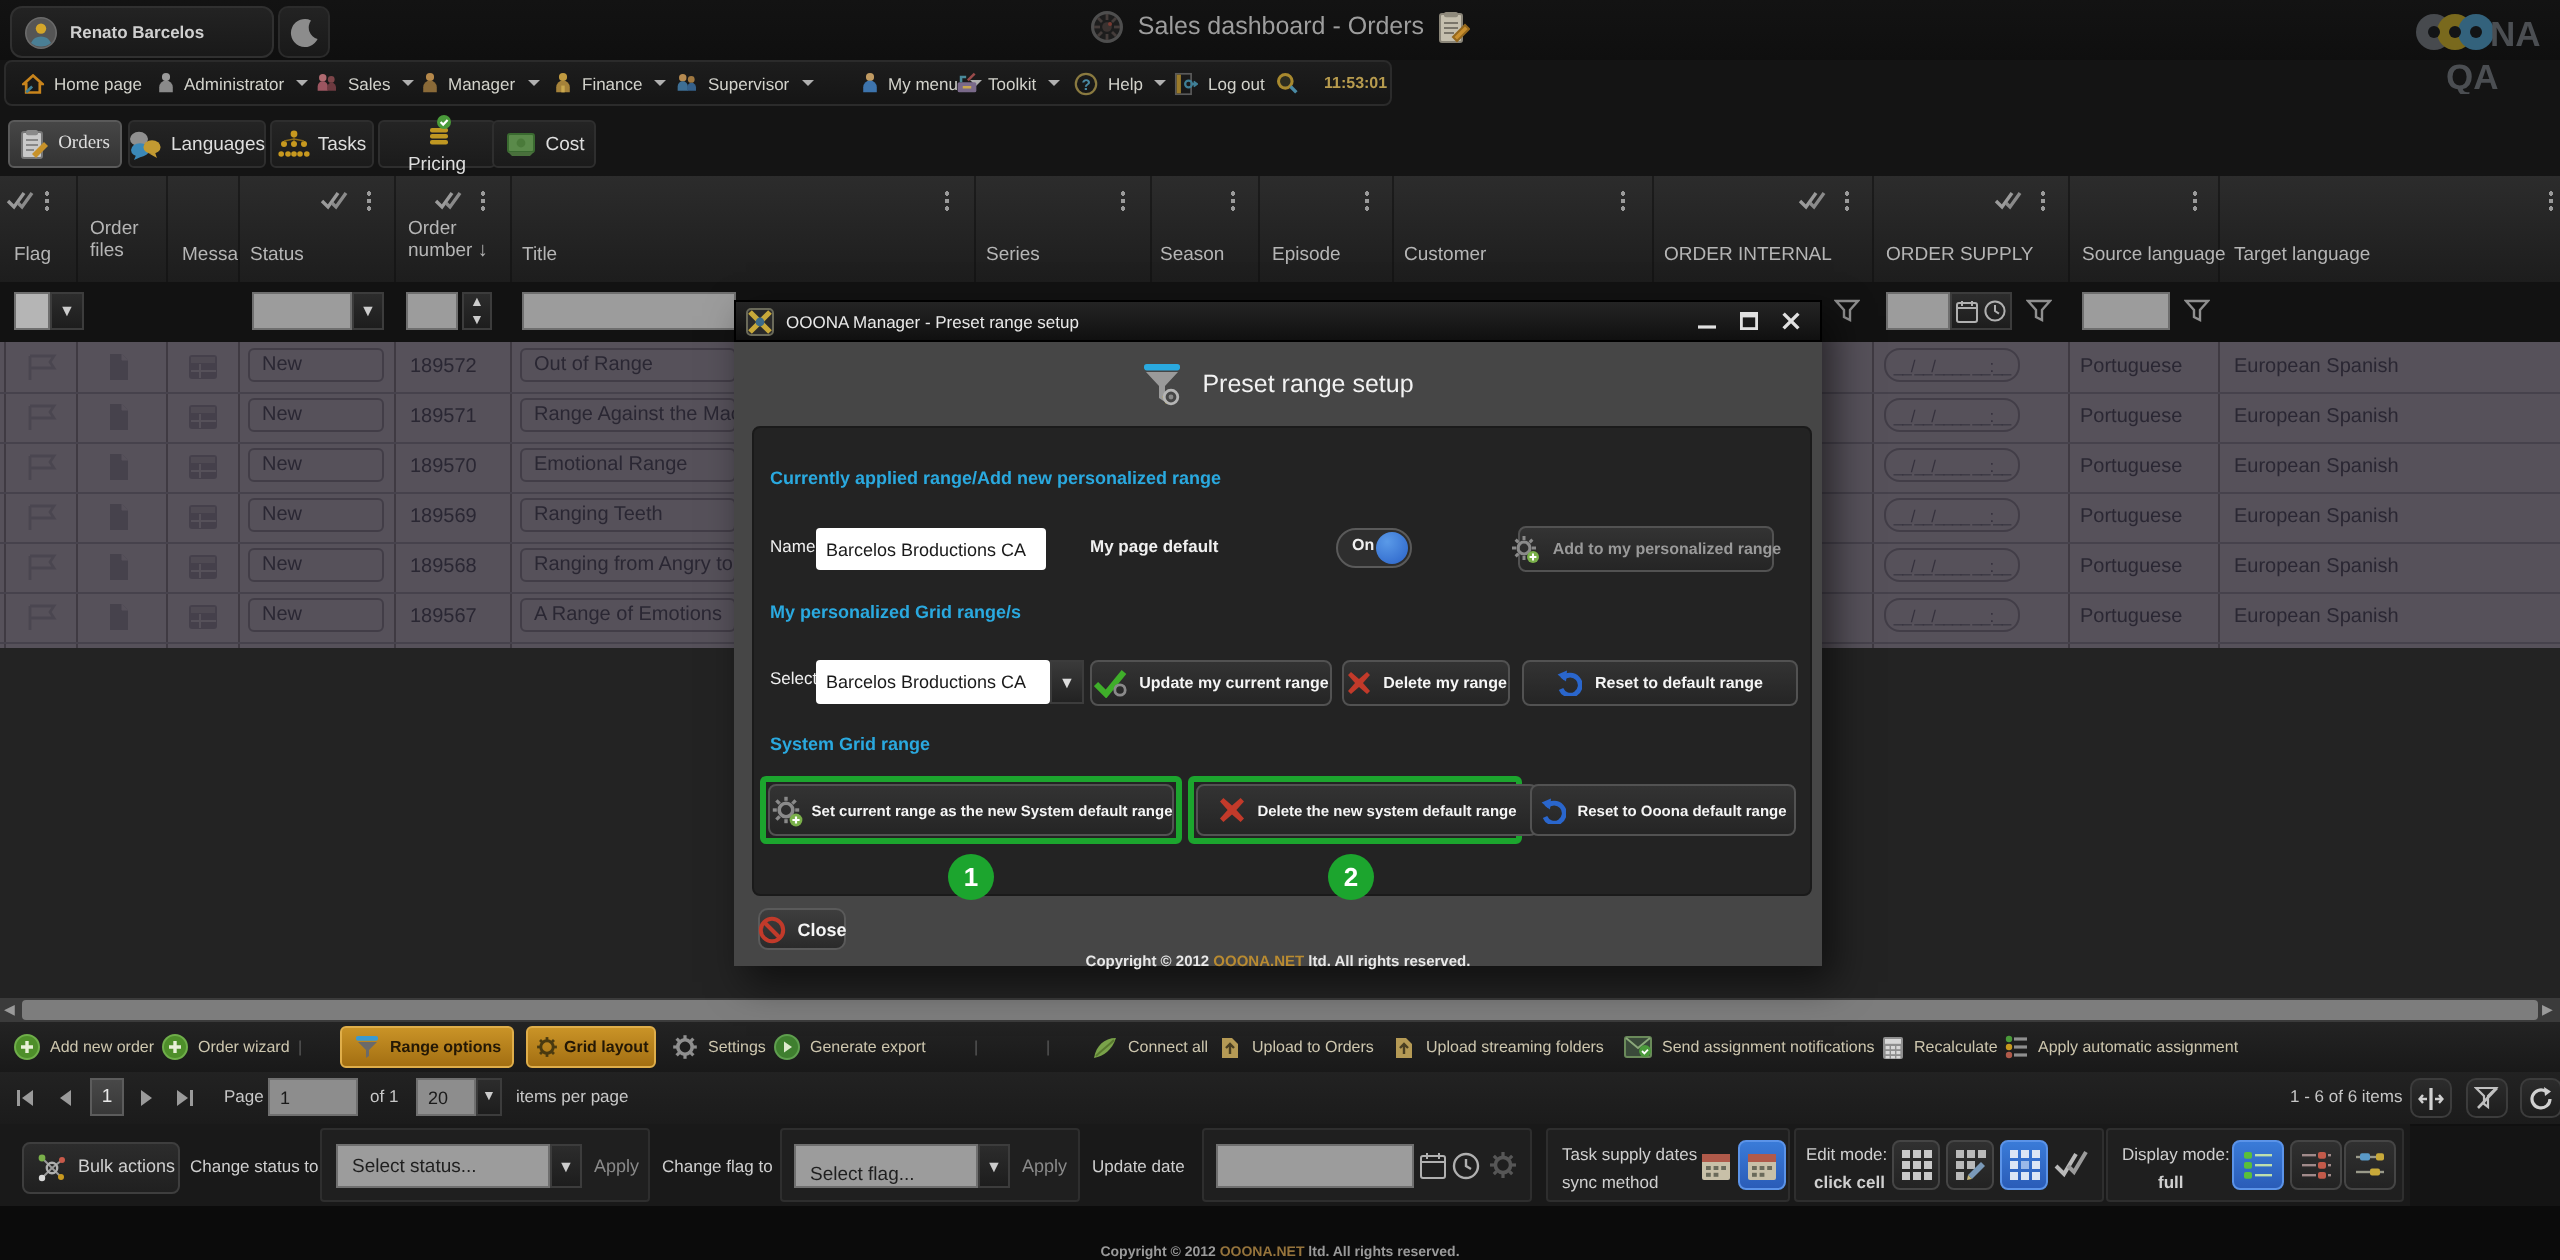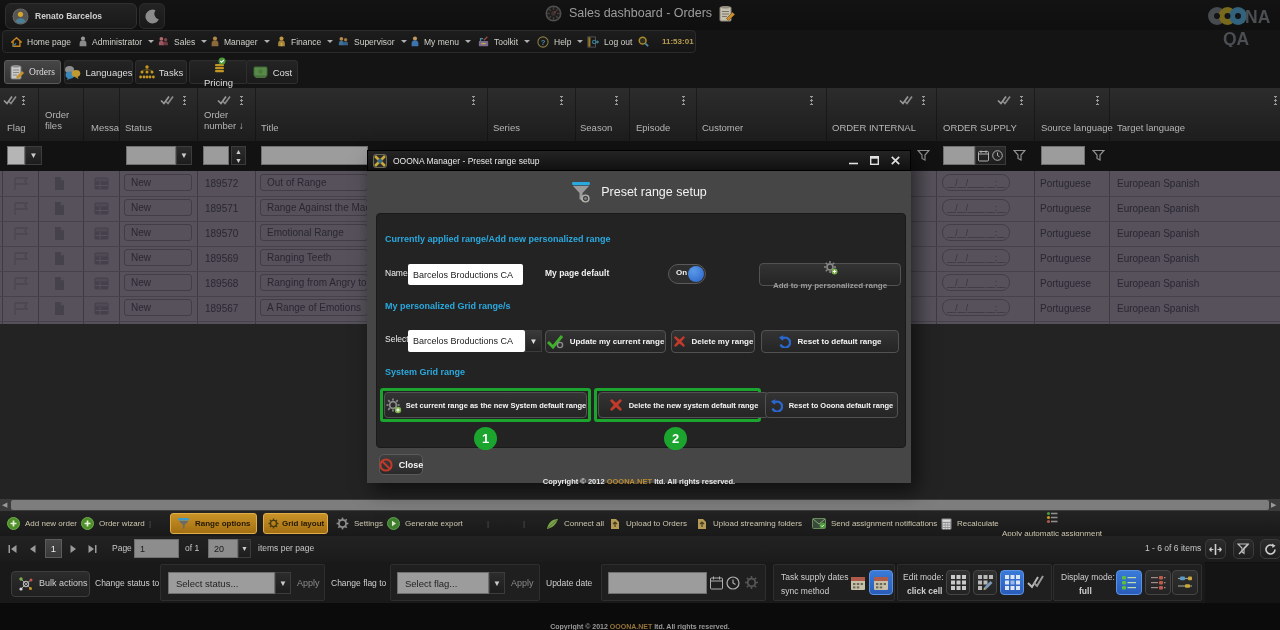--- a/index.html
+++ b/index.html
@@ -200,21 +200,21 @@
   <div class="mi" style="left:337px;">
     <svg width="13" height="13" viewBox="0 0 13 13">
           <circle cx="4" cy="3.4" r="2.2" fill="#b58a50"></circle>
           <path d="M1 11 L1 8.5 A3 3 0 0 1 7 8.5 L7 11 Z" fill="#3e6f95"></path>
           <circle cx="9" cy="4.4" r="2" fill="#a07840"></circle>
           <path d="M6.6 11 L6.6 9 A2.6 2.6 0 0 1 11.8 9 L11.8 11 Z" fill="#35608a"></path>
         </svg>
     <span>Supervisor</span>
         <span class="dar"></span>
       </div>
-  <div class="mi" style="left:410px;justify-content:space-between;">
+  <div class="mi" style="left:430px;justify-content:space-between;">
     <svg width="10" height="13" viewBox="0 0 10 13">
           <circle cx="5" cy="3" r="2.4" fill="#c09a62"></circle>
           <path d="M1 12 L1 9 A4 4 0 0 1 9 9 L9 12 Z" fill="#3d74ad"></path>
         </svg>
     <span>My menu</span>
         <span class="dar"></span>
       </div>
   <div class="mi" style="left:477px;">
     <svg width="13" height="13" viewBox="0 0 13 13">
           <rect x="1" y="6" width="11" height="6" rx="1" fill="#7a6a8a"></rect>
@@ -721,21 +721,21 @@
             <rect x="1.8" y="7.5" width="2" height="1.6"></rect>
             <rect x="4.5" y="7.5" width="2" height="1.6"></rect>
             <rect x="7.2" y="7.5" width="2" height="1.6"></rect>
             <rect x="1.8" y="10" width="2" height="1.2"></rect>
             <rect x="4.5" y="10" width="2" height="1.2"></rect>
             <rect x="7.2" y="10" width="2" height="1.2"></rect>
           </g>
         </svg>
     <span>Recalculate</span>
       </div>
-  <div class="ti" style="left:1002px;flex-direction:column;">
+  <div class="ti" style="left:1002px;">
     <svg width="12" height="13" viewBox="0 0 12 13">
           <g>
             <circle cx="2.5" cy="2.5" r="1.6" fill="#4a9a3a"></circle>
             <rect x="5" y="1.7" width="6.5" height="1.6" fill="#8f8f8f"></rect>
             <circle cx="2.5" cy="6.5" r="1.6" fill="#c8991f"></circle>
             <rect x="5" y="5.7" width="6.5" height="1.6" fill="#8f8f8f"></rect>
             <circle cx="2.5" cy="10.5" r="1.6" fill="#b05a4a"></circle>
             <rect x="5" y="9.7" width="6.5" height="1.6" fill="#8f8f8f"></rect>
           </g>
         </svg>
@@ -818,21 +818,21 @@
   <div class="grp" style="left:160px;top:2px;width:165px;height:37px;"></div>
   <div class="gbox" style="left:168px;top:10px;width:107px;height:22px;display:flex;align-items:center;">
         <span style="color:#1f1f1f;font-size:9.5px;margin-left:7px;">Select status...</span>
       </div>
   <div class="abtn" style="left:275px;top:10px;width:16px;height:22px;">
         <span style="color:#ccc;font-size:8px;">▼</span>
       </div>
   <div class="clbl" style="left:297px;top:16px;color:#8a8a8a;font-size:9px;">Apply</div>
   <div class="clbl" style="left:331px;top:16px;">Change flag to</div>
   <div class="grp" style="left:390px;top:2px;width:150px;height:37px;"></div>
-  <div class="gbox" style="left:397px;top:10px;width:92px;height:22px;display:flex;align-items:center;">
+  <div class="gbox" style="left:397px;top:10px;width:92px;height:22px;display:flex;align-items:flex-end;">
         <span style="color:#1f1f1f;font-size:9.5px;margin-left:7px;">Select flag...</span>
       </div>
   <div class="abtn" style="left:489px;top:10px;width:16px;height:22px;">
         <span style="color:#ccc;font-size:8px;">▼</span>
       </div>
   <div class="clbl" style="left:511px;top:16px;color:#8a8a8a;font-size:9px;">Apply</div>
   <div class="clbl" style="left:546px;top:16px;">Update date</div>
   <div class="grp" style="left:601px;top:2px;width:165px;height:37px;"></div>
   <div class="gbox" style="left:608px;top:10px;width:99px;height:22px;"></div>
   <div class="ab" style="left:710px;top:14px;">
@@ -1029,21 +1029,21 @@
     <div class="bh" style="left:18px;top:63px;">Currently applied range/Add new personalized range</div>
     <div class="wlbl" style="left:18px;top:97px;font-weight:normal;">Name</div>
     <div style="position:absolute;left:41px;top:93px;width:115px;height:21px;background:#fff;border-radius:2px;display:flex;align-items:center;">
           <span style="color:#1a1a1a;font-size:9px;margin-left:5px;white-space:nowrap;">Barcelos Broductions CA</span>
         </div>
     <div class="wlbl" style="left:178px;top:97px;">My page default</div>
     <div style="position:absolute;left:301px;top:93px;width:38px;height:20px;background:#2e2e2e;border:1px solid #5a5a5a;border-radius:11px;box-sizing:border-box;">
       <span style="position:absolute;left:7px;top:3px;color:#f0f0f0;font-size:8px;font-weight:bold;">On</span>
       <span style="position:absolute;right:1px;top:1px;width:16px;height:16px;border-radius:50%;background:radial-gradient(circle at 35% 30%,#5a9ae8,#2a62c8);"></span>
     </div>
-    <div class="mbtn" style="left:392px;top:92px;width:142px;height:23px;color:#9a9a9a;flex-direction:column;">
+    <div class="mbtn" style="left:392px;top:92px;width:128px;height:23px;color:#9a9a9a;">
       <svg width="15" height="15" viewBox="0 0 15 15">
             <circle cx="7" cy="7" r="3" fill="none" stroke="#8a8a8a" stroke-width="1.6"></circle>
             <g stroke="#8a8a8a" stroke-width="1.5">
               <line x1="7" y1="1" x2="7" y2="3"></line>
               <line x1="7" y1="11" x2="7" y2="13"></line>
               <line x1="1" y1="7" x2="3" y2="7"></line>
               <line x1="11" y1="7" x2="13" y2="7"></line>
               <line x1="2.8" y1="2.8" x2="4.2" y2="4.2"></line>
               <line x1="9.8" y1="9.8" x2="11.2" y2="11.2"></line>
               <line x1="9.8" y1="4.2" x2="11.2" y2="2.8"></line>

